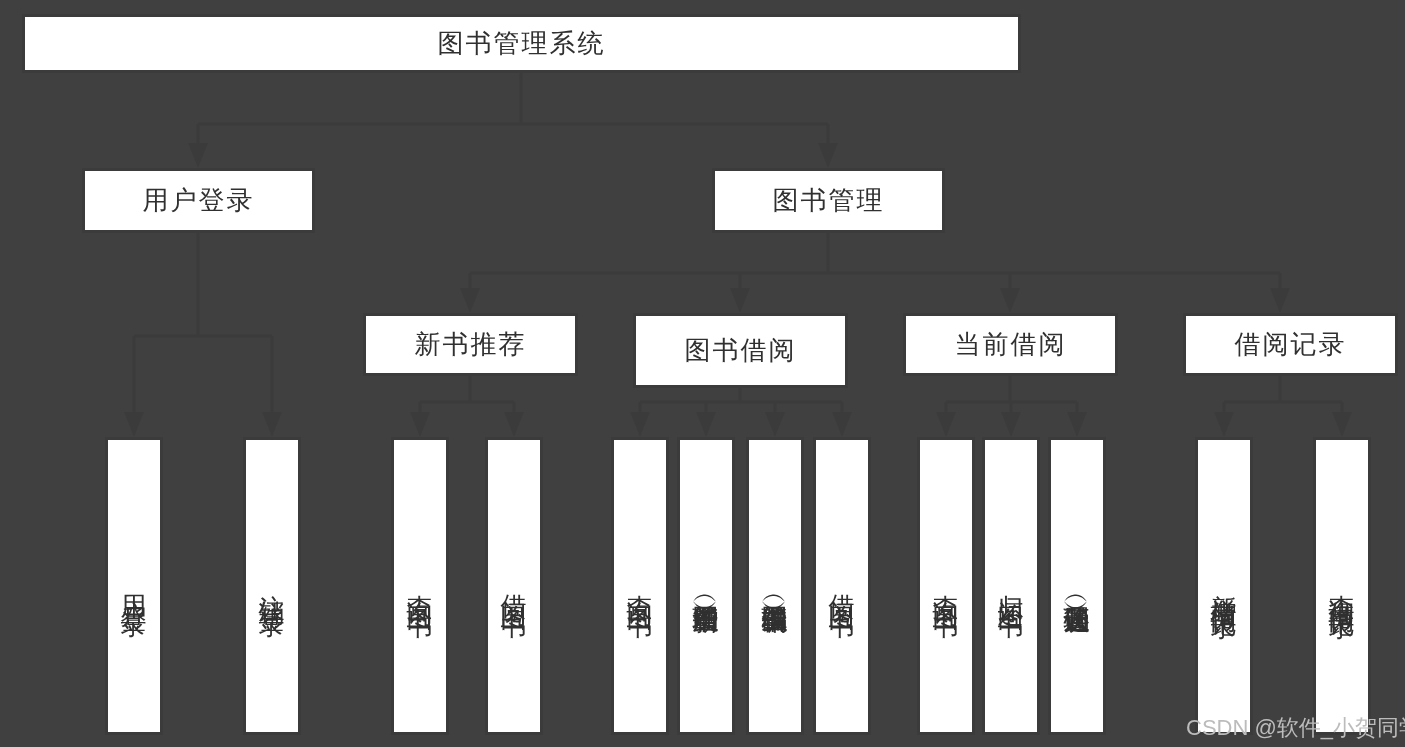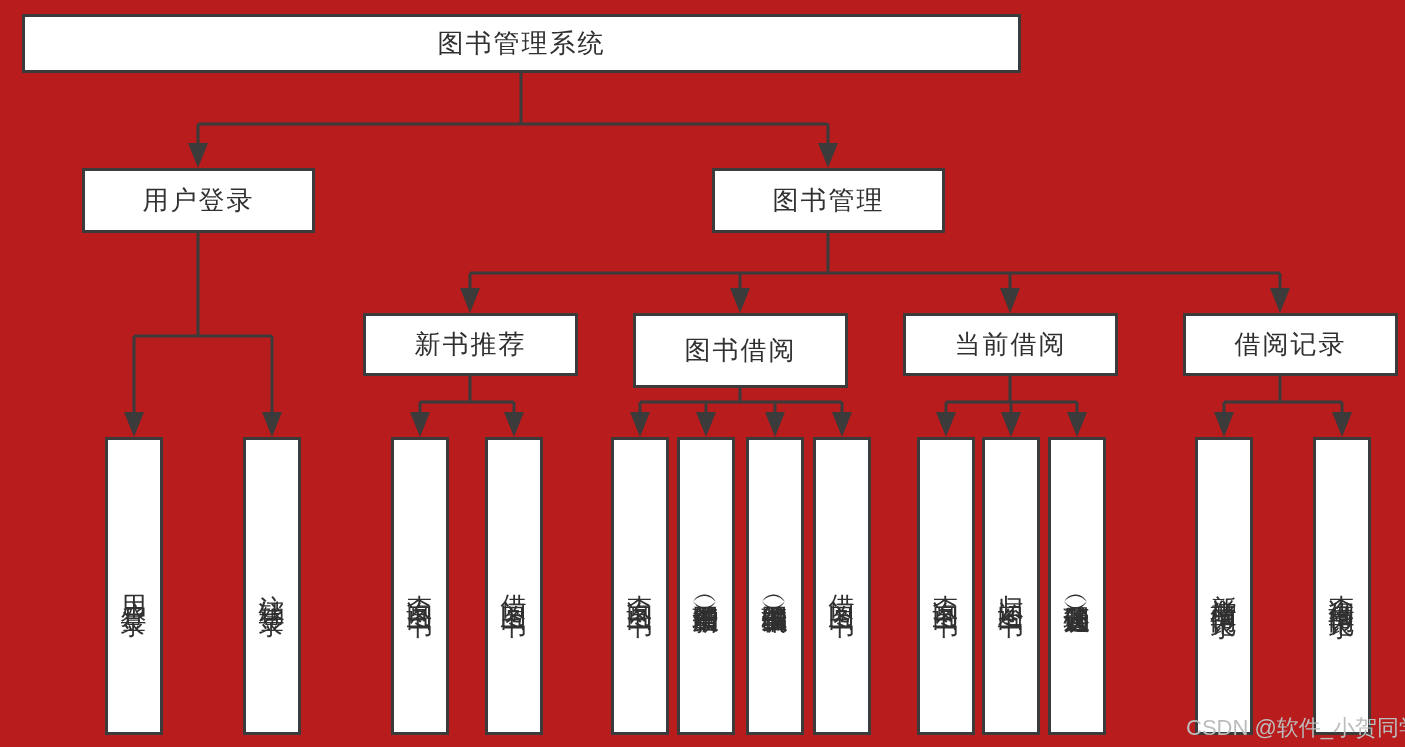--- a/index.html
+++ b/index.html
@@ -5,21 +5,21 @@
   html, body {
     margin: 0;
     padding: 0;
     background: #ffffff;
     font-family: "Liberation Sans", sans-serif;
   }
   .canvas {
     position: relative;
     width: 1405px;
     height: 747px;
-    background: #b91c1c;
+    background: #404040;
     overflow: hidden;
   }
   svg.connectors {
     position: absolute;
     left: 0; top: 0;
     width: 1405px;
     height: 747px;
   }
   .node {
     position: absolute;

